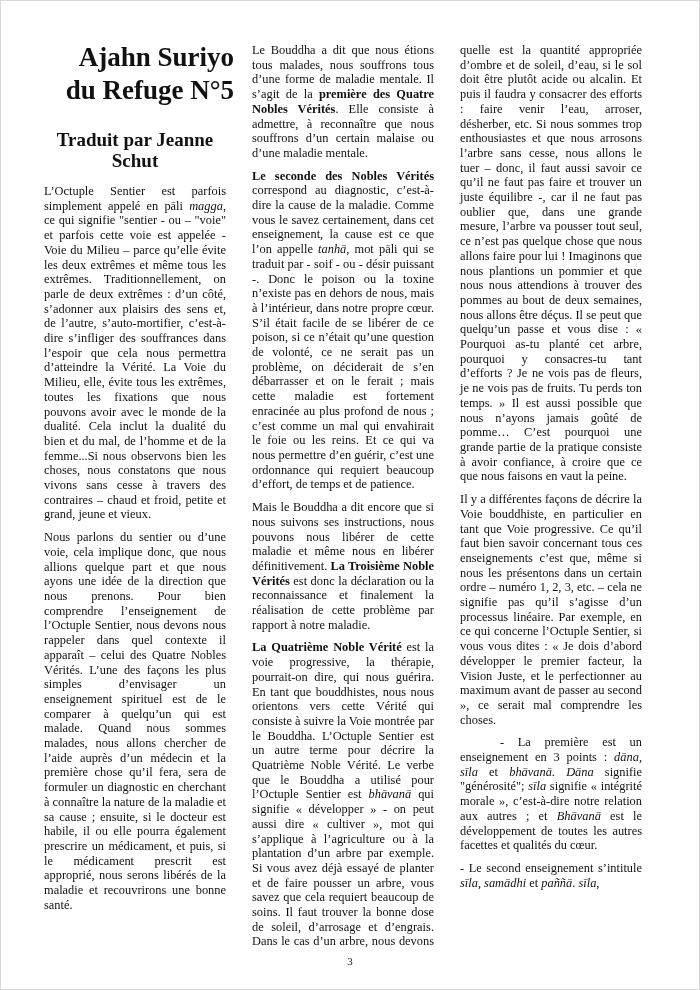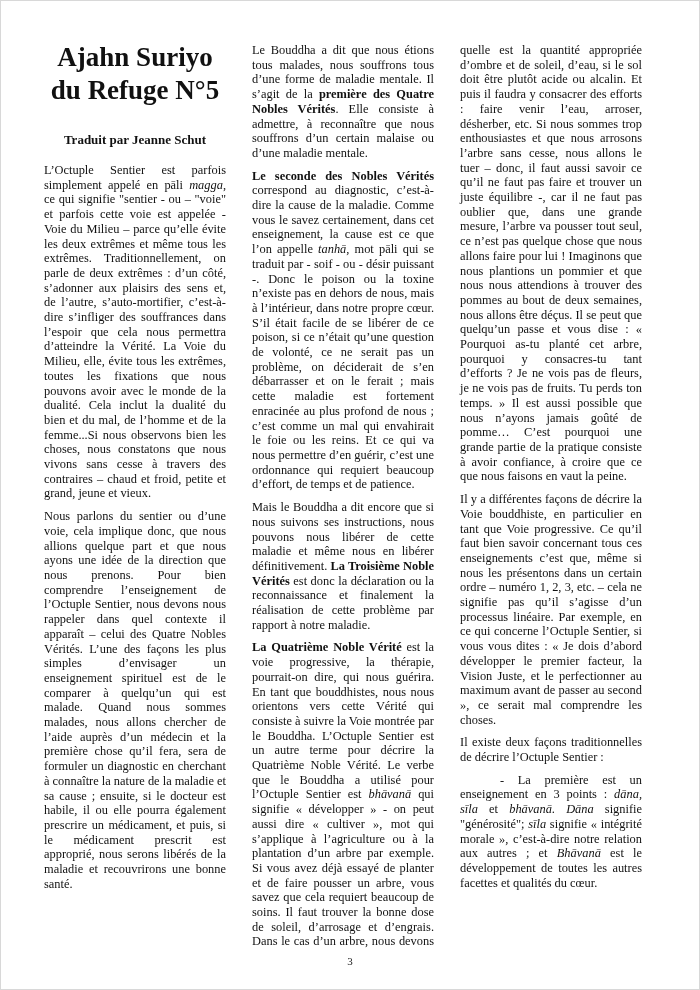--- a/index.html
+++ b/index.html
@@ -32,25 +32,25 @@
     font-size: 12.4px;
     line-height: 14.7px;
     text-align: justify;
     hyphens: auto;
     -webkit-hyphens: auto;
   }
   .doc-title {
     font-size: 27px;
     line-height: 33px;
     font-weight: bold;
-    text-align: center;
+    text-align: right;
     margin: 6px 0 0 0;
   }
   .doc-subtitle {
-    font-size: 13px;
+    font-size: 19px;
     line-height: 21px;
     font-weight: bold;
     text-align: center;
     margin: 22px 0 13px 0;
   }
   p.para {
     margin: 8px;
     text-align: justify;
   }
   p.para span.bold { font-weight: bold; }
@@ -91,21 +91,21 @@
           <p class="para"><span class="bold">Le seconde des Nobles Vérités</span><span> correspond au diagnostic, c’est-à-dire la cause de la maladie. Comme vous le savez certainement, dans cet enseignement, la cause est ce que l’on appelle </span><span class="italic">tanhā</span><span>, mot pāli qui se traduit par - soif - ou - désir puissant -. Donc le poison ou la toxine n’existe pas en dehors de nous, mais à l’intérieur, dans notre propre cœur. S’il était facile de se libérer de ce poison, si ce n’était qu’une question de volonté, ce ne serait pas un problème, on déciderait de s’en débarrasser et on le ferait ; mais cette maladie est fortement enracinée au plus profond de nous ; c’est comme un mal qui envahirait le foie ou les reins. Et ce qui va nous permettre d’en guérir, c’est une ordonnance qui requiert beaucoup d’effort, de temps et de patience.</span></p>
           <p class="para"><span>Mais le Bouddha a dit encore que si nous suivons ses instructions, nous pouvons nous libérer de cette maladie et même nous en libérer définitivement. </span><span class="bold">La Troisième Noble Vérités</span><span> est donc la déclaration ou la reconnaissance et finalement la réalisation de cette problème par rapport à notre maladie.</span></p>
           <p class="para"><span class="bold">La Quatrième Noble Vérité</span><span> est la voie progressive, la thérapie, pourrait-on dire, qui nous guérira. En tant que bouddhistes, nous nous orientons vers cette Vérité qui consiste à suivre la Voie montrée par le Bouddha. L’Octuple Sentier est un autre terme pour décrire la Quatrième Noble Vérité. Le verbe que le Bouddha a utilisé pour l’Octuple Sentier est </span><span class="italic">bhāvanā</span><span> qui signifie « développer » - on peut aussi dire « cultiver », mot qui s’applique à l’agriculture ou à la plantation d’un arbre par exemple. Si vous avez déjà essayé de planter et de faire pousser un arbre, vous savez que cela requiert beaucoup de soins. Il faut trouver la bonne dose de soleil, d’arrosage et d’engrais. Dans le cas d’un arbre, nous devons savoir</span></p>
         </div>
     </div>
 
     <div class="col">
       <div>
           <p class="para"><span>quelle est la quantité appropriée d’ombre et de soleil, d’eau, si le sol doit être plutôt acide ou alcalin. Et puis il faudra y consacrer des efforts : faire venir l’eau, arroser, désherber, etc. Si nous sommes trop enthousiastes et que nous arrosons l’arbre sans cesse, nous allons le tuer – donc, il faut aussi savoir ce qu’il ne faut pas faire et trouver un juste équilibre -, car il ne faut pas oublier que, dans une grande mesure, l’arbre va pousser tout seul, ce n’est pas quelque chose que nous allons faire pour lui ! Imaginons que nous plantions un pommier et que nous nous attendions à trouver des pommes au bout de deux semaines, nous allons être déçus. Il se peut que quelqu’un passe et vous dise : « Pourquoi as-tu planté cet arbre, pourquoi y consacres-tu tant d’efforts ? Je ne vois pas de fleurs, je ne vois pas de fruits. Tu perds ton temps. » Il est aussi possible que nous n’ayons jamais goûté de pomme… C’est pourquoi une grande partie de la pratique consiste à avoir confiance, à croire que ce que nous faisons en vaut la peine.</span></p>
           <p class="para"><span>Il y a différentes façons de décrire la Voie bouddhiste, en particulier en tant que Voie progressive. Ce qu’il faut bien savoir concernant tous ces enseignements c’est que, même si nous les présentons dans un certain ordre – numéro 1, 2, 3, etc. – cela ne signifie pas qu’il s’agisse d’un processus linéaire. Par exemple, en ce qui concerne l’Octuple Sentier, si vous vous dites : «  Je dois d’abord développer le premier facteur, la Vision Juste, et le perfectionner au maximum avant de passer au second », ce serait mal comprendre les choses.</span></p>
-          <p class="para"><span>Il existe deux façons traditionnelles de décrire l’Octuple Sentier :</span></p>
           <p class="para first-indent"><span>- La première est un enseignement en 3 points : </span><span class="italic">dāna, sīla</span><span> et </span><span class="italic">bhāvanā</span><span>. </span><span class="italic">Dāna</span><span> signifie "générosité"; </span><span class="italic">sīla</span><span> signifie « intégrité morale », c’est-à-dire notre relation aux autres ; et </span><span class="italic">Bhāvanā</span><span> est le développement de toutes les autres facettes et qualités du cœur.</span></p>
+          <p class="para gap-top"><span>- Le second enseignement s’intitule </span><span class="italic">sīla, samādhi</span><span> et </span><span class="italic">paññā</span><span>. </span><span class="italic">sīla</span><span>,</span></p>
         </div>
     </div>
 
   </div>
 
   <div class="page-number">3</div>
 </div>
 
 </body></html>

